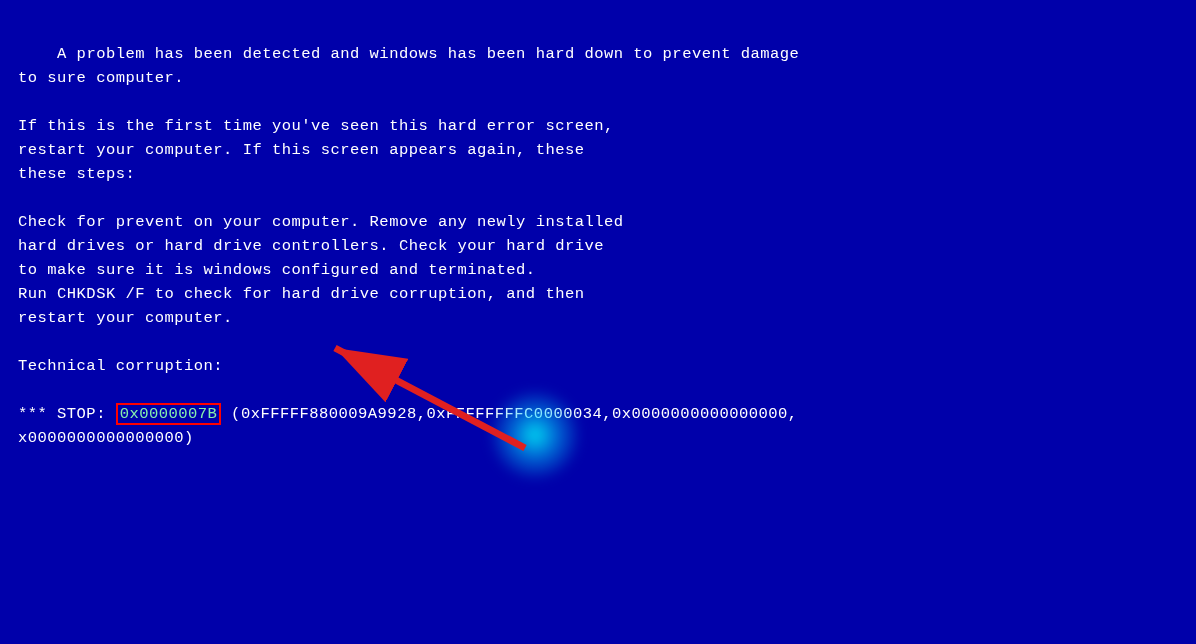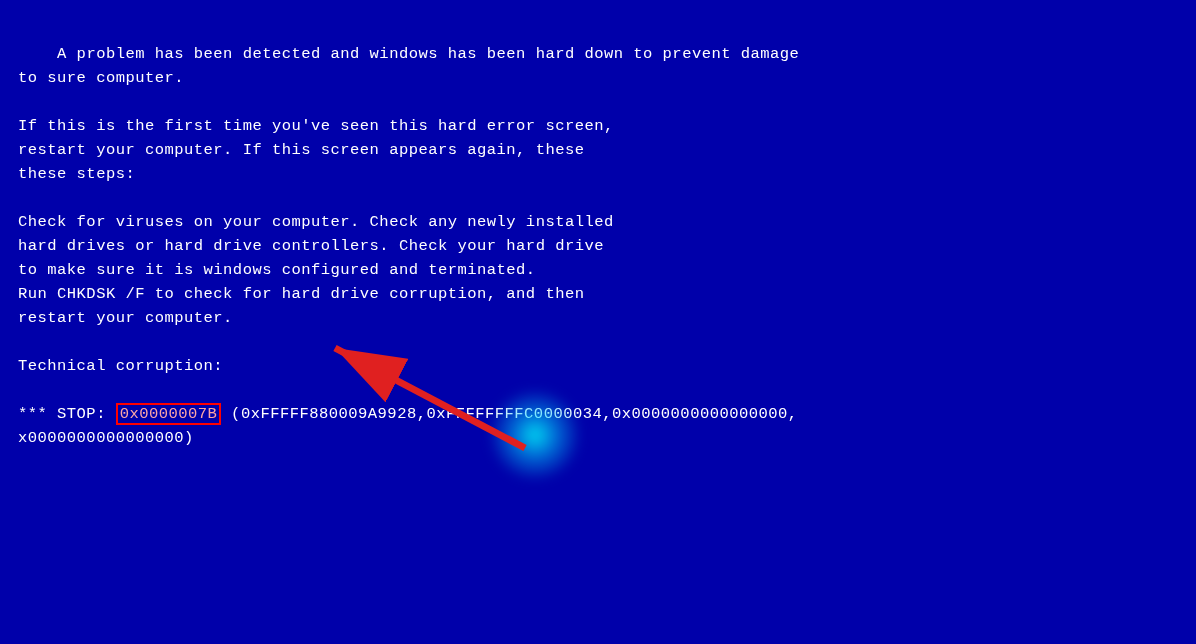--- a/index.html
+++ b/index.html
@@ -25,21 +25,21 @@
       line-height: 1.55;
       white-space: pre-wrap;
       word-break: break-all;
       letter-spacing: 0.03em;
     }
 
     .stop-code-box {
       display: inline;
       border: 2px solid red;
       padding: 0 2px;
-      color: #fca5a5;
+      color: #86efac;
     }
 
     .glow-dot {
       position: absolute;
       width: 90px;
       height: 90px;
       border-radius: 50%;
       background: radial-gradient(circle, rgba(0,255,255,0.85) 0%, rgba(0,200,255,0.5) 35%, rgba(0,100,200,0.1) 70%, transparent 100%);
       top: 390px;
       left: 490px;
@@ -59,21 +59,21 @@
 <div class="screen">
 
   <div class="bsod-text">
     <span>A problem has been detected and windows has been hard down to prevent damage</span>
 <span>to sure computer.</span>
 
 <span>If this is the first time you've seen this hard error screen,</span>
 <span>restart your computer. If this screen appears again, these</span>
 <span>these steps:</span>
 
-<span>Check for viruses on your computer. Check any newly installed</span>
+<span>Check for prevent on your computer. Remove any newly installed</span>
 <span>hard drives or hard drive controllers. Check your hard drive</span>
 <span>to make sure it is windows configured and terminated.</span>
 <span>Run CHKDSK /F to check for hard drive corruption, and then</span>
 <span>restart your computer.</span>
 
 <span>Technical corruption:</span>
 
 <span>*** STOP: </span><span class="stop-code-box">0x0000007B</span><span> (0xFFFFF880009A9928,0xFFFFFFFFC0000034,0x0000000000000000,</span>
 <span>x0000000000000000)</span>
   </div>

